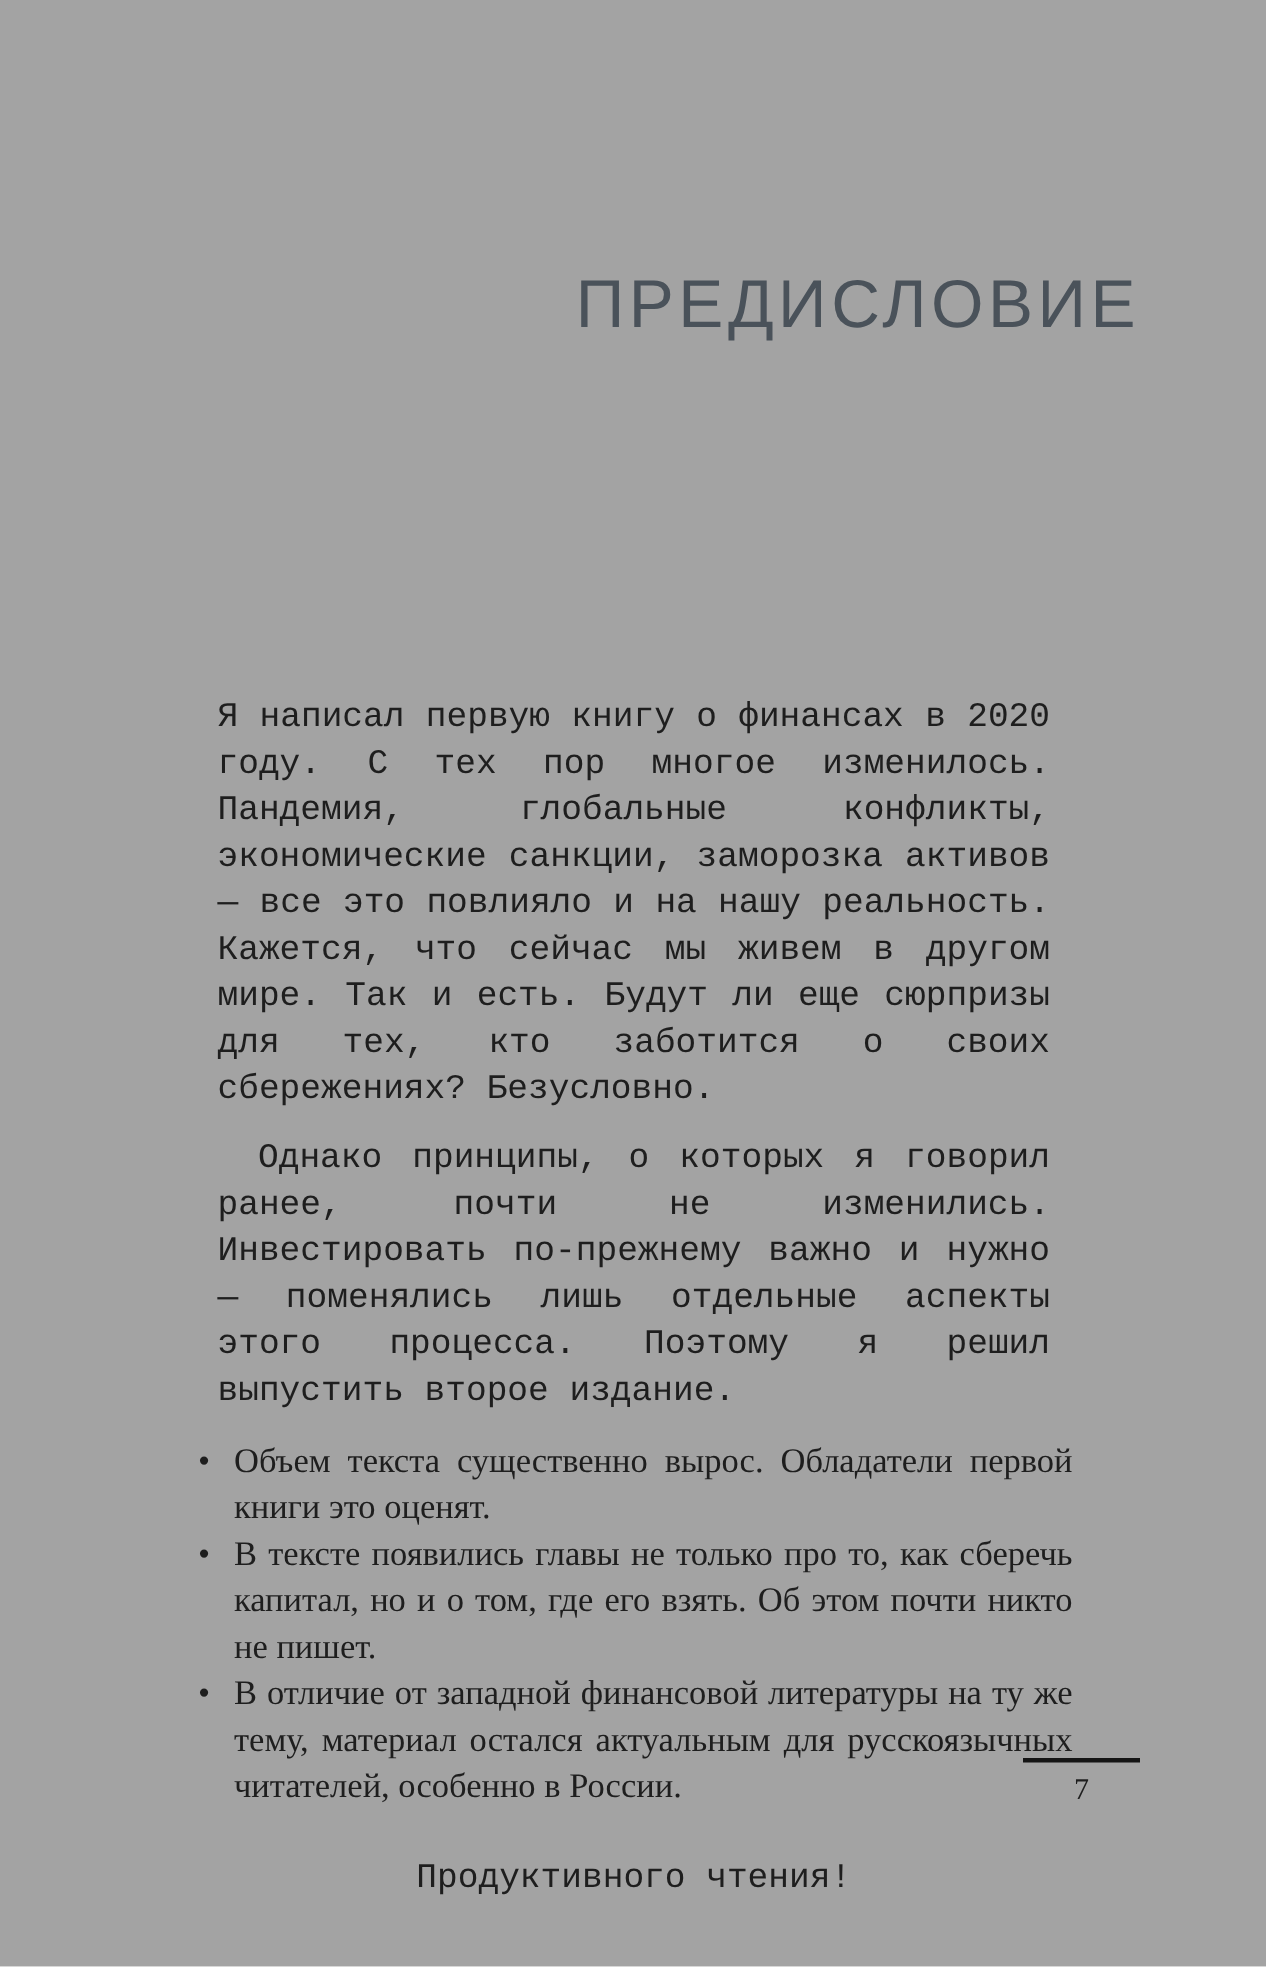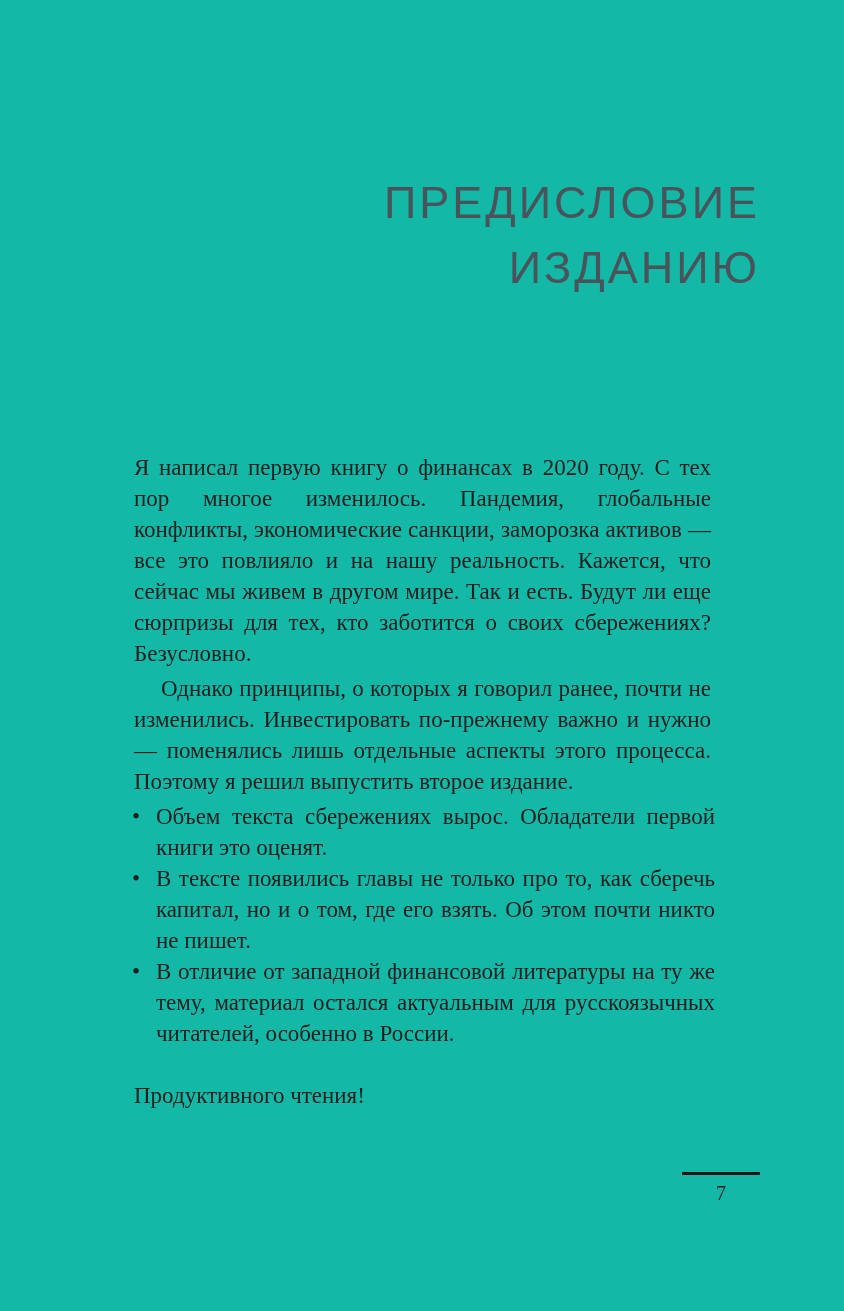--- a/index.html
+++ b/index.html
@@ -4,21 +4,21 @@
 <style>
   html, body {
     margin: 0;
     padding: 0;
     background: #ffffff;
   }
   .page {
     position: relative;
     width: 844px;
     height: 1311px;
-    background: #14b8a6;
+    background: #a3a3a3;
     overflow: hidden;
     font-family: "Liberation Serif", serif;
     color: #1e1e1e;
   }
   .chapter-title {
     position: absolute;
     top: 140px;
     right: 84px;
     left: 120px;
     text-align: right;
@@ -36,21 +36,22 @@
     position: absolute;
     top: 448px;
     left: 130px;
     width: 585px;
     font-size: 23px;
     line-height: 31px;
     text-align: justify;
     hyphens: auto;
   }
   .paragraph {
-    margin: 4px;
+    margin: 15px;
+    font-family: Liberation Mono, monospace;
   }
   .paragraph.indented {
     text-indent: 27px;
   }
   .bullet-list {
     margin: 0;
     padding: 0;
     list-style: none;
   }
   .bullet-item {
@@ -58,21 +59,21 @@
     padding-left: 26px;
     margin: 0;
   }
   .bullet-marker {
     position: absolute;
     left: 2px;
     top: 0;
   }
   .closing-line {
     margin-top: 31px;
-    text-align: left;
+    text-align: center;
     text-indent: 0;
   }
   .footer {
     position: absolute;
     top: 1172px;
     right: 84px;
     width: 78px;
     border-top: 3px solid #151515;
     text-align: center;
   }
@@ -83,31 +84,30 @@
     color: #1e1e1e;
   }
 </style>
 </head>
 <body>
 
 <div class="page">
 
   <h1 class="chapter-title">
     <span class="t-line">ПРЕДИСЛОВИЕ</span>
-    <span class="t-line">ИЗДАНИЮ</span>
   </h1>
 
   <div class="body-block">
     <p class="paragraph">Я написал первую книгу о финансах в 2020 году. С тех пор многое изменилось. Пандемия, глобальные конфликты, экономические санкции, заморозка активов — все это повлияло и на нашу реальность. Кажется, что сейчас мы живем в другом мире. Так и есть. Будут ли еще сюрпризы для тех, кто заботится о своих сбережениях? Безусловно.</p>
     <p class="paragraph indented">Однако принципы, о которых я говорил ранее, почти не изменились. Инвестировать по-прежнему важно и нужно — поменялись лишь отдельные аспекты этого процесса. Поэтому я решил выпустить второе издание.</p>
 
     <ul class="bullet-list">
       <li class="bullet-item">
         <span class="bullet-marker">•</span>
-        <span>Объем текста сбережениях вырос. Обладатели первой книги это оценят.</span>
+        <span>Объем текста существенно вырос. Обладатели первой книги это оценят.</span>
       </li>
       <li class="bullet-item">
         <span class="bullet-marker">•</span>
         <span>В тексте появились главы не только про то, как сберечь капитал, но и о том, где его взять. Об этом почти никто не пишет.</span>
       </li>
       <li class="bullet-item">
         <span class="bullet-marker">•</span>
         <span>В отличие от западной финансовой литературы на ту же тему, материал остался актуальным для русскоязычных читателей, особенно в России.</span>
       </li>
     </ul>

